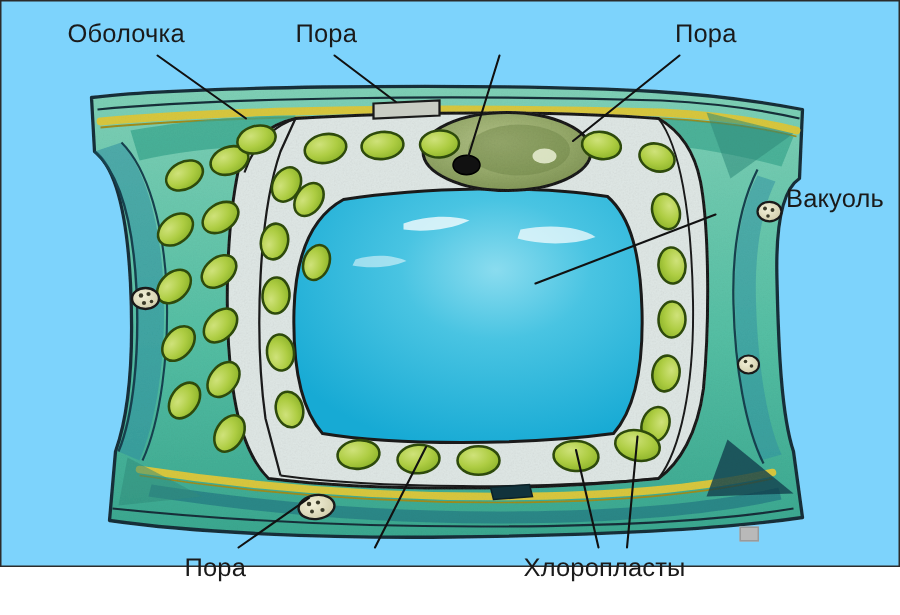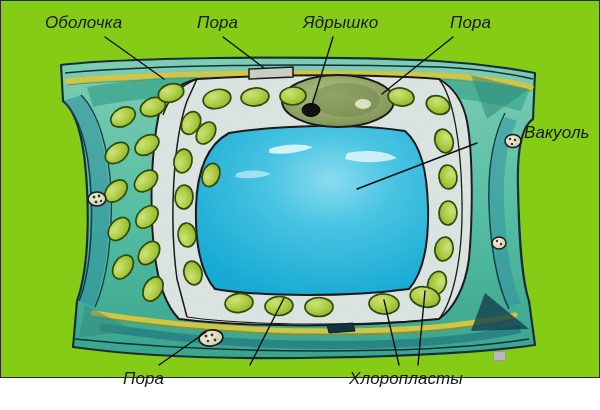--- a/index.html
+++ b/index.html
@@ -4,24 +4,23 @@
 <style>
   html,body{margin:0;padding:0;background:#ffffff;}
   body{
     width:600px;height:410px;overflow:hidden;
     font-family:"Liberation Sans", sans-serif;
     -webkit-font-smoothing:antialiased;
   }
   #diagram-root{
     position:relative;
     width:600px;height:378px;
-    background:#84cc16;
+    background:#7dd3fc;
     box-sizing:border-box;
     border:1.5px solid #2b2b2b;
-    font-style:italic;
   }
   #cell-svg{position:absolute;left:0;top:0;width:600px;height:410px;display:block;}
   .label{
     position:absolute;
     color:#1a1a1a;
     font-size:17px;
     line-height:19px;
     white-space:nowrap;
     letter-spacing:0.1px;
   }
@@ -262,20 +261,19 @@
       <line x1="476" y1="142" x2="356" y2="188"></line>
       <line x1="158" y1="364" x2="205" y2="331"></line>
       <line x1="249" y1="364" x2="283" y2="297"></line>
       <line x1="398" y1="364" x2="383" y2="299"></line>
       <line x1="417" y1="364" x2="424" y2="290"></line>
     </g>
   </svg>
 
   <div class="label" id="label-obolochka">Оболочка</div>
   <div class="label" id="label-pora-top">Пора</div>
-  <div class="label" id="label-yadryshko">Ядрышко</div>
   <div class="label" id="label-yadro">Пора</div>
   <div class="label" id="label-vakuol">Вакуоль</div>
   <div class="label" id="label-pora-bottom">Пора</div>
   <div class="label" id="label-hloroplasty">Хлоропласты</div>
 
   <div id="watermark"></div>
 </div>
 
 </body></html>

